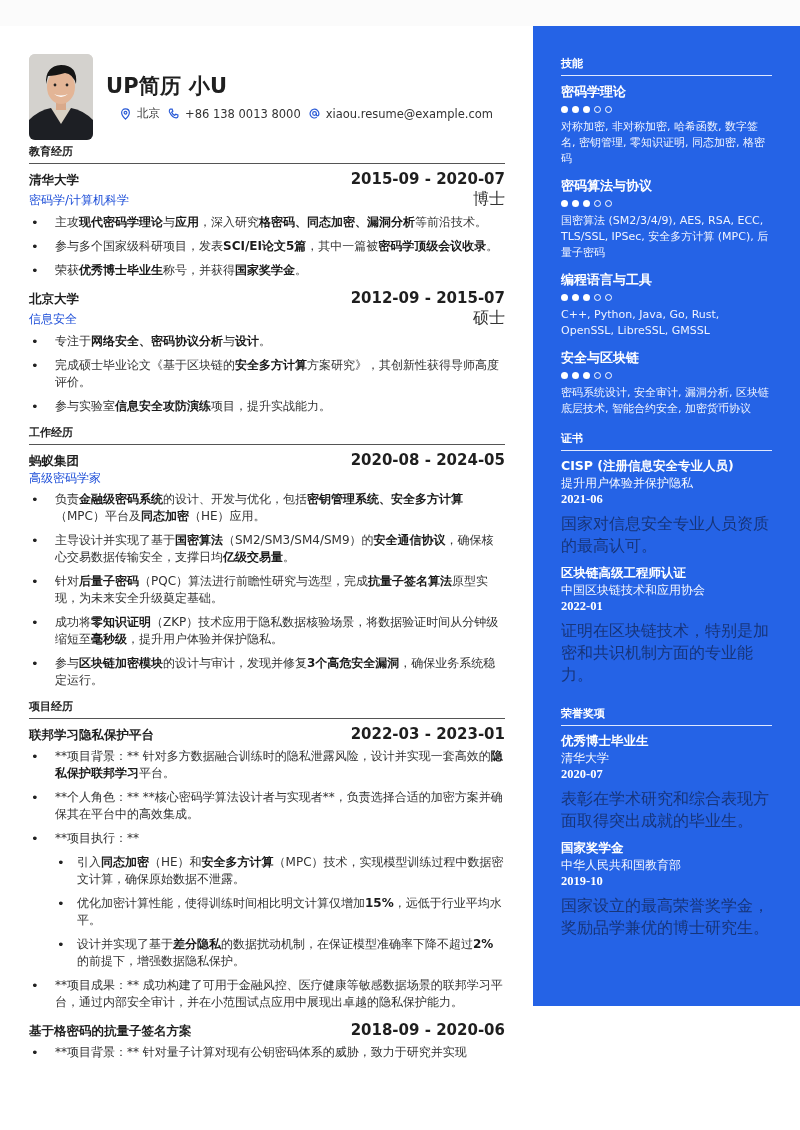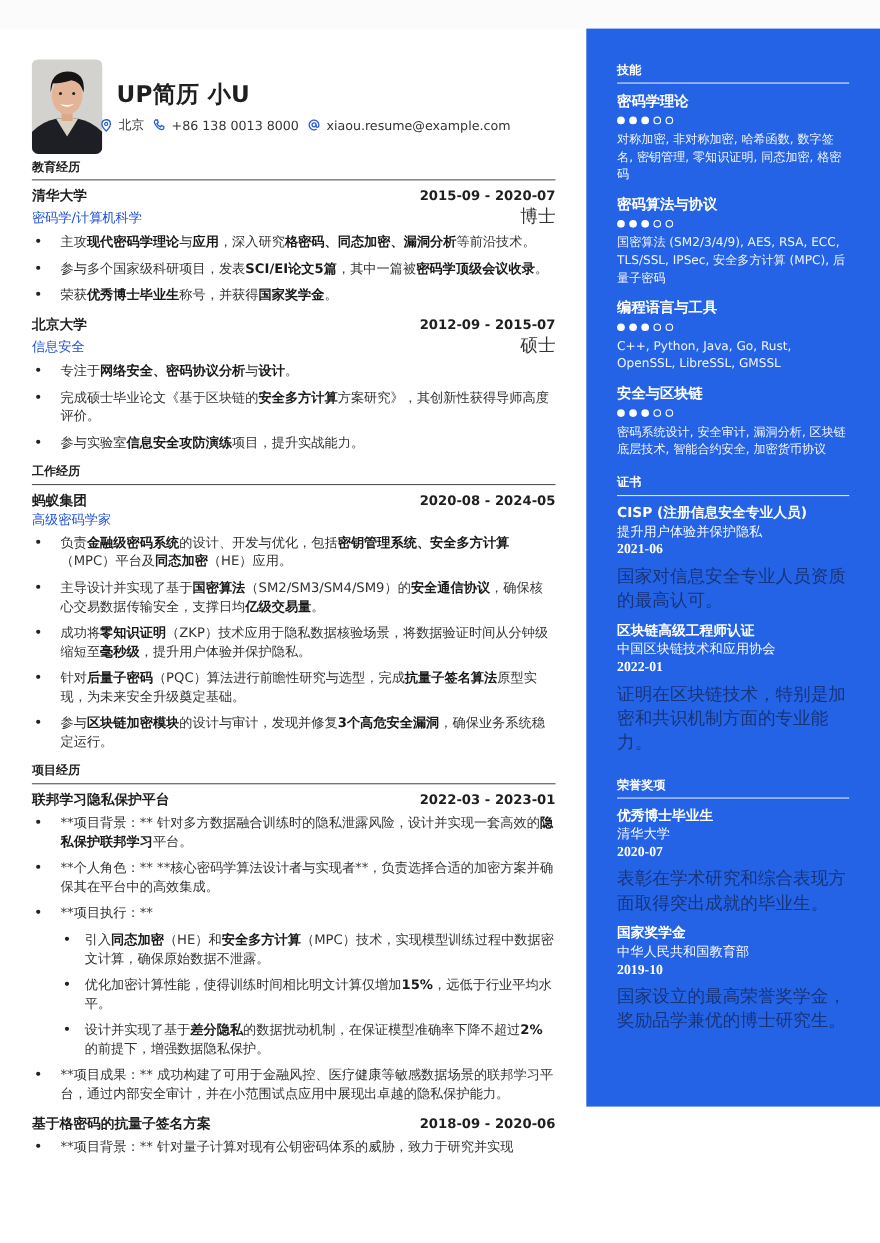--- a/index.html
+++ b/index.html
@@ -6,31 +6,31 @@
   html, body { width: 800px; height: 1130px; overflow: hidden; background: #fbfbfb; }
   body { font-family: "DejaVu Sans", "Liberation Sans", sans-serif; color: #222; position: relative; }
   .page { position: absolute; left: 0; top: 26px; width: 800px; height: 1104px; background: #fff; }
   .main { position: absolute; left: 29px; top: 0; width: 476px; }
   .sidebar { position: absolute; left: 533px; top: 0; width: 267px; height: 980px; background: #2563e6; color: #fff; padding: 0 28px 0 28px; }
 
   
   .header { position: relative; height: 118px; }
   .avatar { position: absolute; left: 0; top: 28px; width: 64px; height: 86px; border-radius: 6px; overflow: hidden; background: #d8d6d2; }
   .name { position: absolute; left: 77px; top: 46px; font-size: 21px; font-weight: bold; color: #1f1f1f; letter-spacing: 0.2px; }
-  .contacts { position: absolute; left: 62px; top: 80px; display: flex; align-items: center; font-size: 11.5px; color: #333; white-space: nowrap; }
+  .contacts { position: absolute; left: 91px; top: 80px; display: flex; align-items: center; font-size: 11.5px; color: #333; white-space: nowrap; }
   .contact { display: flex; align-items: center; margin-right: 8px; }
   .contact svg { margin-right: 6px; }
 
   .section-title { font-size: 11px; font-weight: bold; color: #222; padding-bottom: 4px; border-bottom: 1.5px solid #555; margin-bottom: 6px; }
   .section { margin-bottom: 10px; }
 
   .entry { margin-bottom: 10px; }
   .row { display: flex; justify-content: space-between; align-items: baseline; }
   .entry-title { font-size: 12.5px; font-weight: bold; color: #1f1f1f; }
-  .entry-date { font-size: 12px; font-weight: bold; color: #1f1f1f; }
+  .entry-date { font-size: 15px; font-weight: bold; color: #1f1f1f; }
   .entry-sub { font-size: 12px; color: #1d4ed8; }
   .entry-right { font-size: 16px; color: #333; text-align: right; }
 
   ul.bullets { list-style: none; margin-top: 4px; }
   ul.bullets li { position: relative; padding-left: 26px; font-size: 12px; line-height: 17px; color: #333; margin-bottom: 7px; }
   ul.bullets li::before { content: "•"; position: absolute; left: 2px; top: 0; font-size: 13px; color: #222; }
   ul.bullets ul.bullets { margin-top: 7px; }
   ul.bullets ul.bullets li { padding-left: 22px; }
   b { font-weight: bold; color: #1a1a1a; }
 
@@ -133,22 +133,22 @@
       <div id="work-list">
           <div class="entry">
             <div class="row">
               <span class="entry-title">蚂蚁集团</span>
               <span class="entry-date">2020-08 - 2024-05</span>
             </div>
             <div class="entry-sub">高级密码学家</div>
             <ul class="bullets">
               <li>负责<b>金融级密码系统</b>的设计、开发与优化，包括<b>密钥管理系统、安全多方计算</b>（MPC）平台及<b>同态加密</b>（HE）应用。</li>
               <li>主导设计并实现了基于<b>国密算法</b>（SM2/SM3/SM4/SM9）的<b>安全通信协议</b>，确保核心交易数据传输安全，支撑日均<b>亿级交易量</b>。</li>
+              <li>针对<b>后量子密码</b>（PQC）算法进行前瞻性研究与选型，完成<b>抗量子签名算法</b>原型实现，为未来安全升级奠定基础。</li>
               <li>成功将<b>零知识证明</b>（ZKP）技术应用于隐私数据核验场景，将数据验证时间从分钟级缩短至<b>毫秒级</b>，提升用户体验并保护隐私。</li>
-              <li>针对<b>后量子密码</b>（PQC）算法进行前瞻性研究与选型，完成<b>抗量子签名算法</b>原型实现，为未来安全升级奠定基础。</li>
               <li>参与<b>区块链加密模块</b>的设计与审计，发现并修复<b>3个高危安全漏洞</b>，确保业务系统稳定运行。</li>
             </ul>
           </div>
         </div>
     </div>
 
     <div class="section">
       <div class="section-title">项目经历</div>
       <div id="proj-list">
           <div class="entry">

